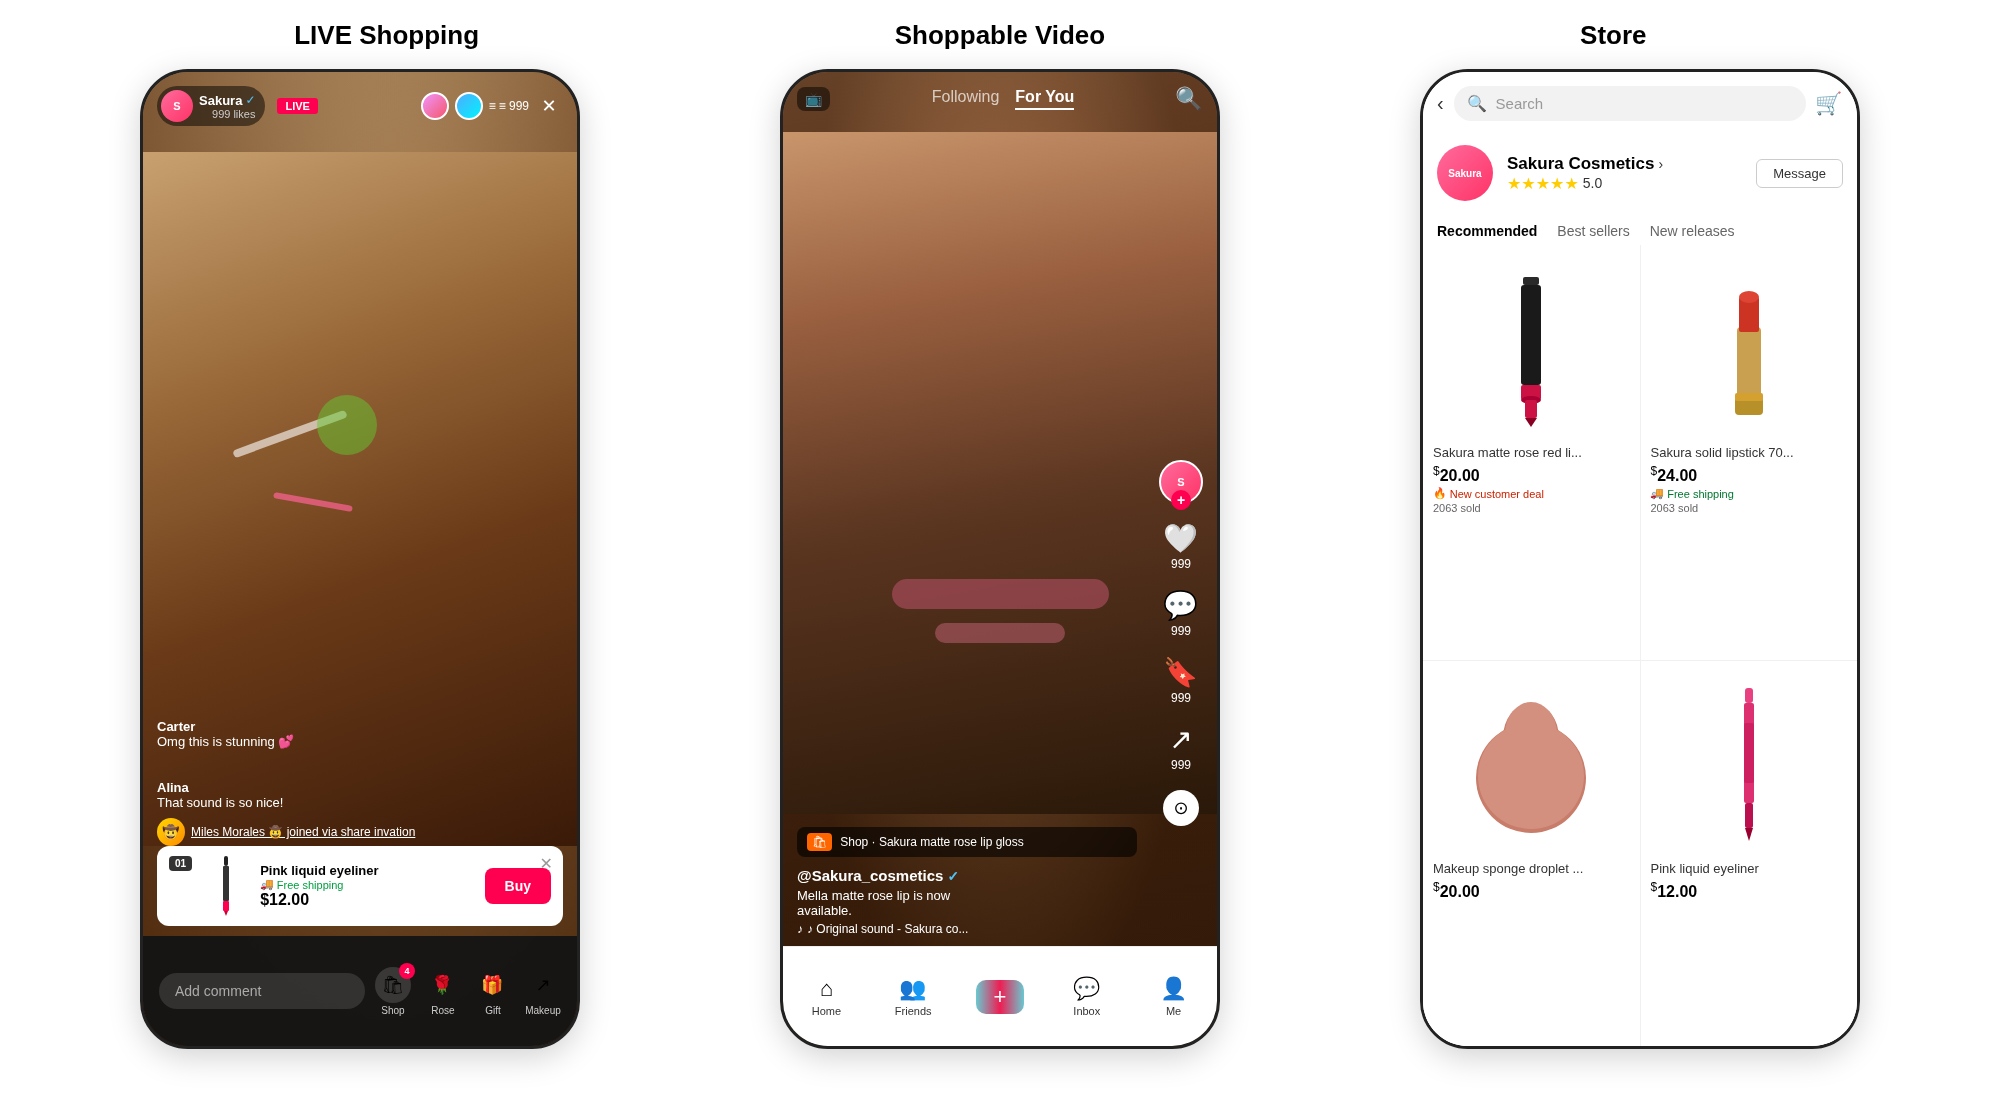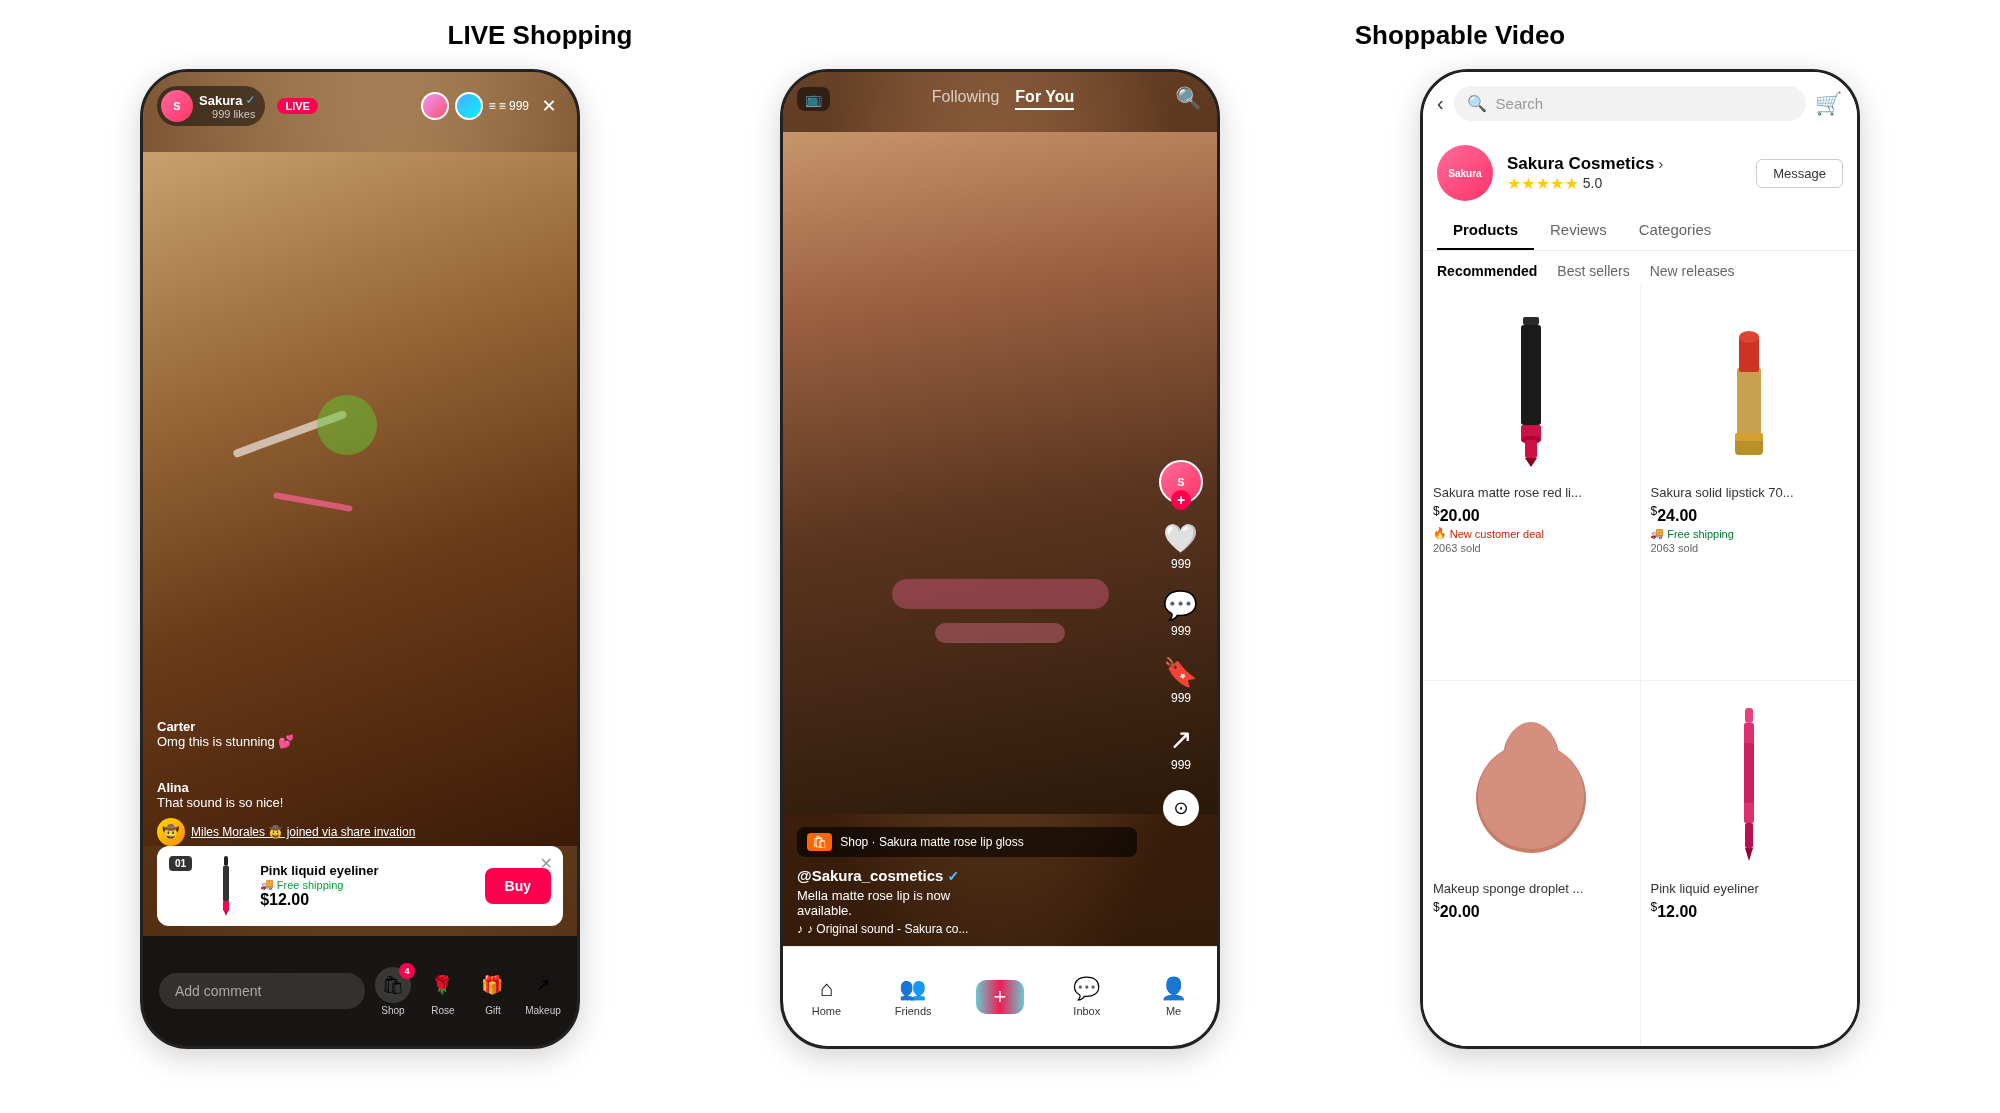--- a/index.html
+++ b/index.html
@@ -98,21 +98,21 @@
     }
     .live-likes {
       color: #ccc; font-size: 11px; text-align: right;
     }
     .live-badge-red {
       background: #ff0050;
       color: #fff;
       font-size: 11px;
       font-weight: 700;
       padding: 2px 8px;
-      border-radius: 8px;
+      border-radius: 3px;
       margin-left: 4px;
     }
     .live-top-right {
       display: flex;
       align-items: center;
       gap: 6px;
       margin-left: auto;
     }
     .live-avatar-sm {
       width: 28px; height: 28px;
@@ -548,20 +548,21 @@
     .badge-fire { color: #ff4444; }
     .badge-ship { color: #00aa44; }
     .product-sold { font-size: 11px; color: #666; width: 100%; margin-top: 2px; }
   </style>
 </head>
 <body>
 
 <div class="section-titles">
   <div class="section-title">LIVE Shopping</div>
   <div class="section-title">Shoppable Video</div>
+  <div class="section-title">Store</div>
 </div>
 
 <div class="phones-container">
 
   <div class="phone phone-live">
     <div class="live-bg">
       <div class="live-bg-overlay"></div>
 
       <div style="position:absolute;top:80px;left:0;right:0;bottom:200px;background:linear-gradient(160deg,#c8a070 0%,#9a6a3a 30%,#6a3a18 60%,#3a1a08 100%);border-radius:0;">
 
@@ -771,25 +772,20 @@
             <span class="store-chevron">›</span>
           </div>
           <div style="display:flex;align-items:center;">
             <span class="store-stars">★★★★★</span>
             <span class="store-rating">5.0</span>
           </div>
         </div>
         <button class="store-msg-btn">Message</button>
       </div>
 
-      <div class="store-tabs">
-        <div class="store-tab store-tab-active">Products</div>
-        <div class="store-tab">Reviews</div>
-        <div class="store-tab">Categories</div>
-      </div>
 
       <div class="store-subtabs">
         <span class="store-subtab-active">Recommended</span>
         <span class="store-subtab">Best sellers</span>
         <span class="store-subtab">New releases</span>
       </div>
 
       <div class="store-products-grid">
 
         <div class="store-product-card">

